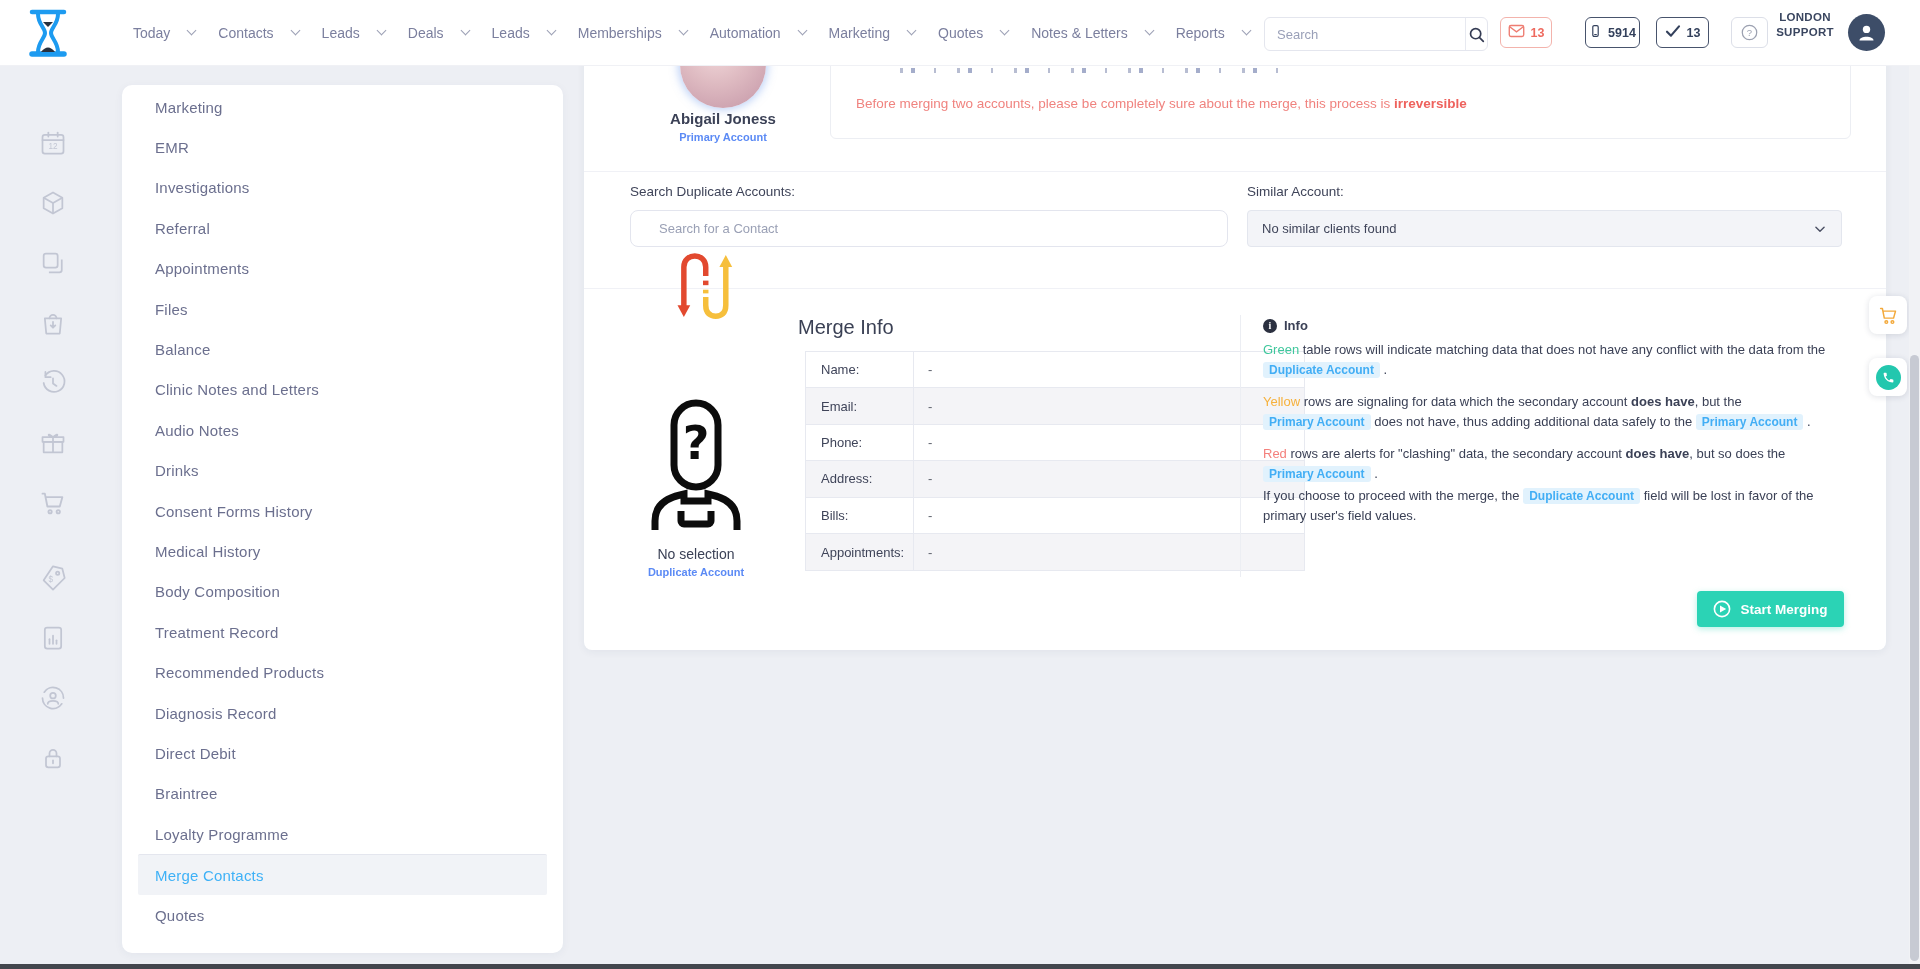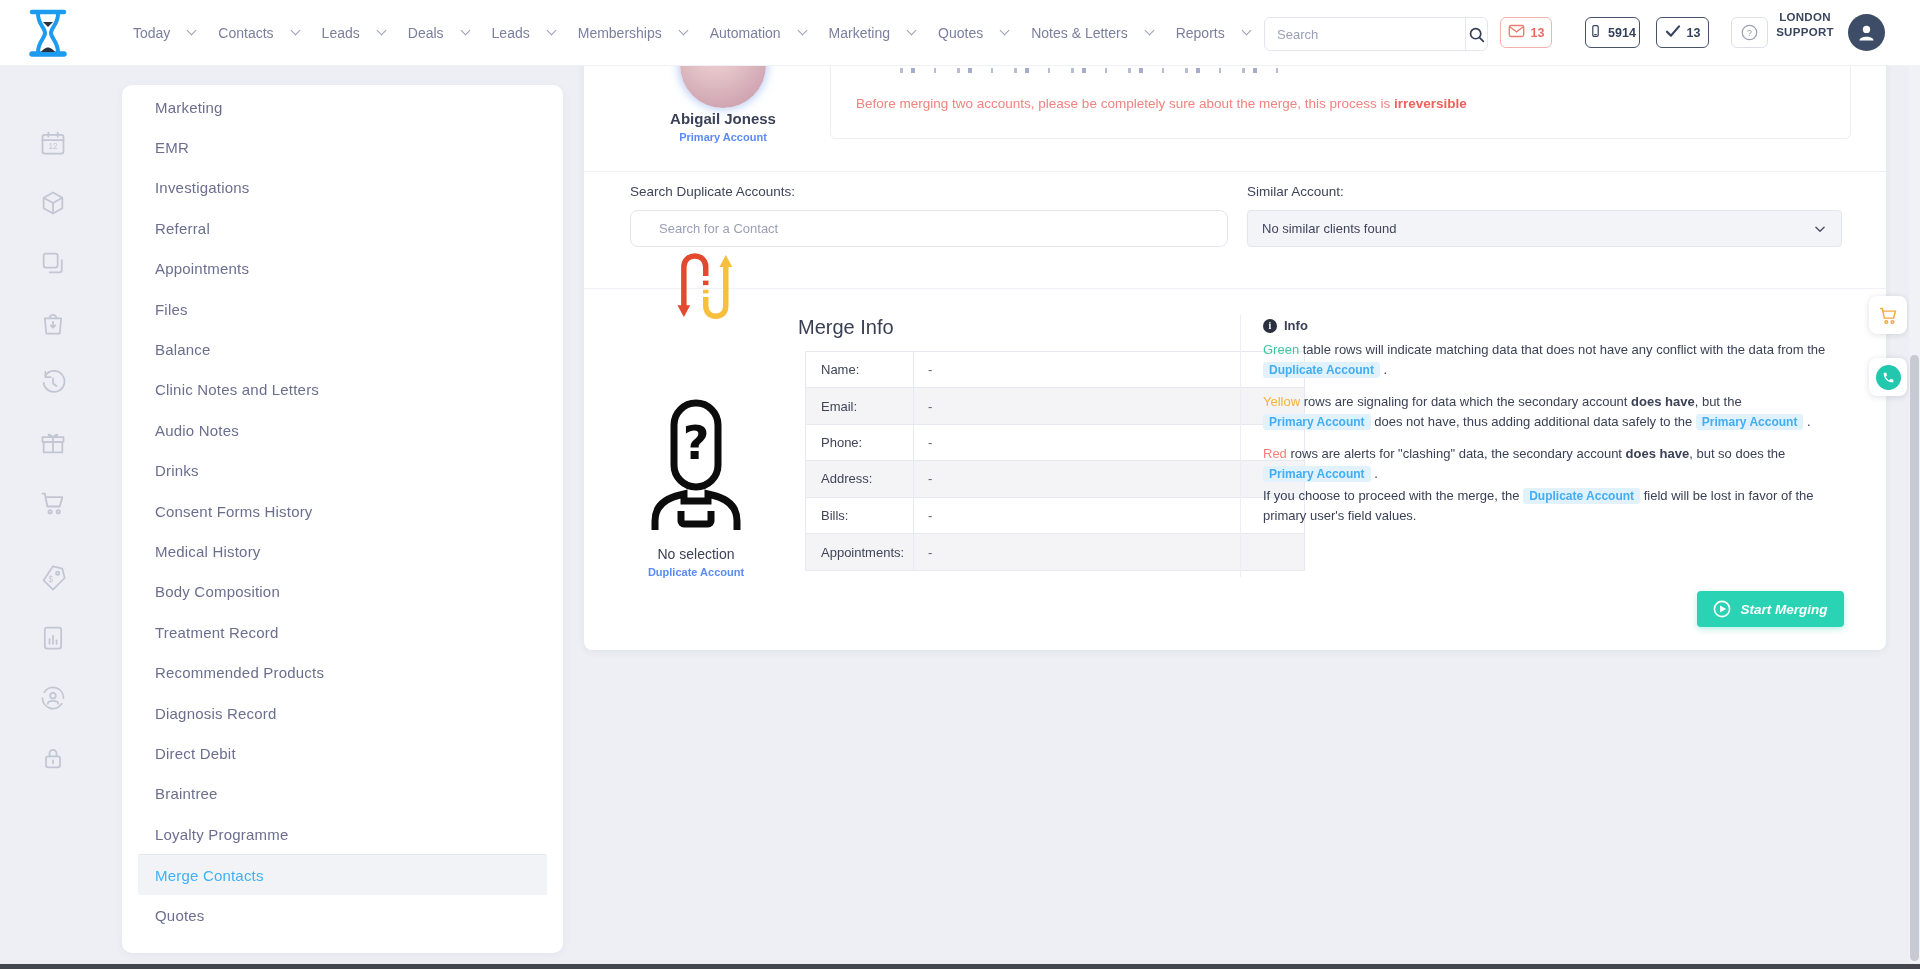--- a/index.html
+++ b/index.html
@@ -98,21 +98,21 @@
   .info-paras{position:absolute;left:1263px;top:340px;width:588px;z-index:5;}
   .info-para{font-size:13px;line-height:20px;color:#3b4156;margin:0 0 12px 0;}
   .info-para.tight{margin-top:-10px;}
   .seg-green{color:#3fc79c;} .seg-yellow{color:#f6b13c;} .seg-red{color:#f4807c;}
   .seg-bold{font-weight:bold;}
   .seg-chip{background:#e1f2fd;color:#42aef5;font-weight:bold;font-size:12px;border-radius:3px;
             padding:1px 6px;white-space:nowrap;}
   .start-btn{position:absolute;left:1697px;top:591px;width:147px;height:36px;background:#2bd3b5;
              border:none;border-radius:4px;color:#fff;font-size:13.5px;font-weight:bold;cursor:pointer;
              display:flex;align-items:center;justify-content:center;gap:9px;z-index:5;font-family:inherit;
-             box-shadow:0 2px 6px rgba(43,211,181,.35);font-style:italic;}
+             box-shadow:0 2px 6px rgba(43,211,181,.35);}
 
   
   .float-btn{position:absolute;left:1869px;width:38px;height:38px;background:#fff;border-radius:8px;
              box-shadow:0 1px 6px rgba(30,40,70,.14);display:flex;align-items:center;justify-content:center;
              cursor:pointer;z-index:20;}
   .fb-cart{top:296px;color:#f3a93b;}
   .fb-phone{top:358px;}
   .fb-phone .ring{width:25px;height:25px;border-radius:50%;background:#23c7ae;display:flex;
                   align-items:center;justify-content:center;}
   .sb-track{position:absolute;right:0;top:65px;width:11px;height:904px;background:#f1f2f5;z-index:40;}

